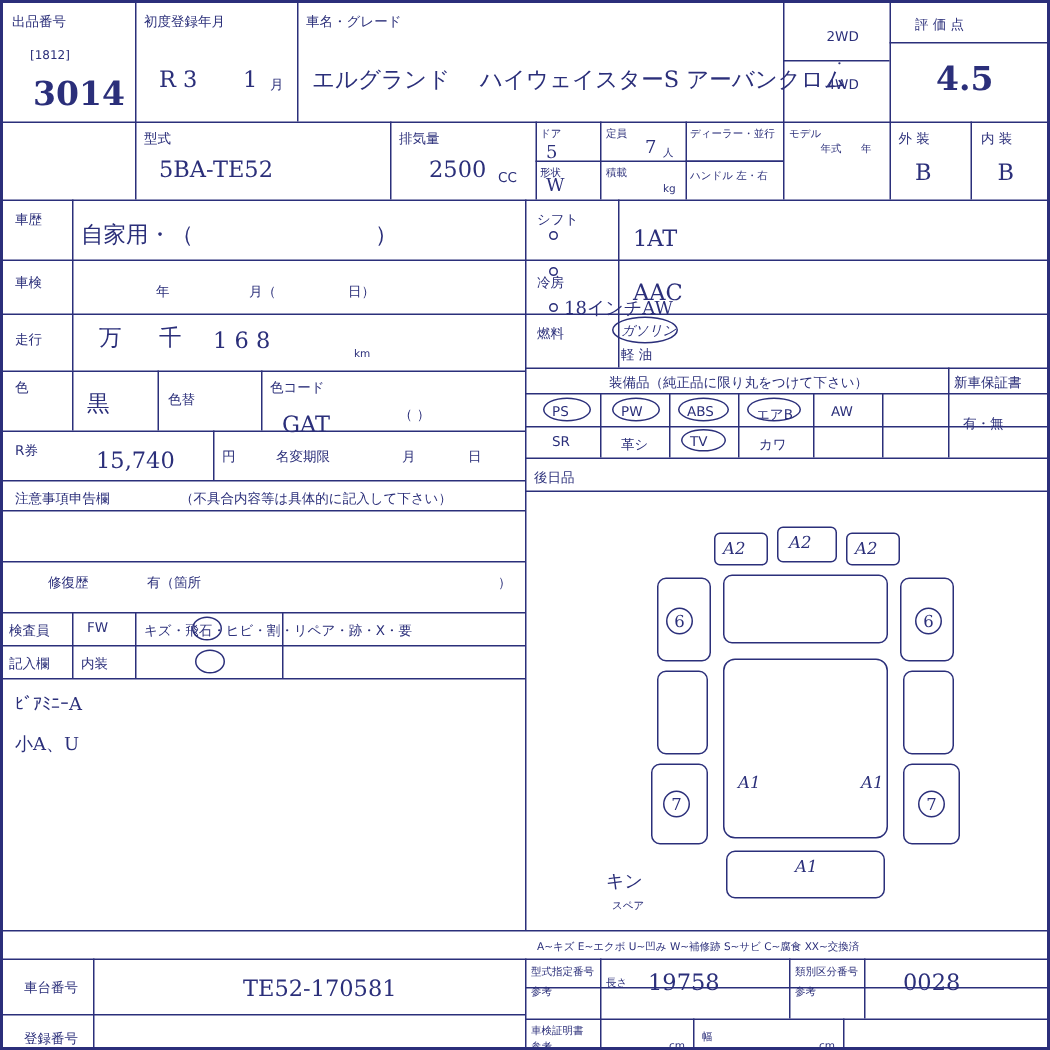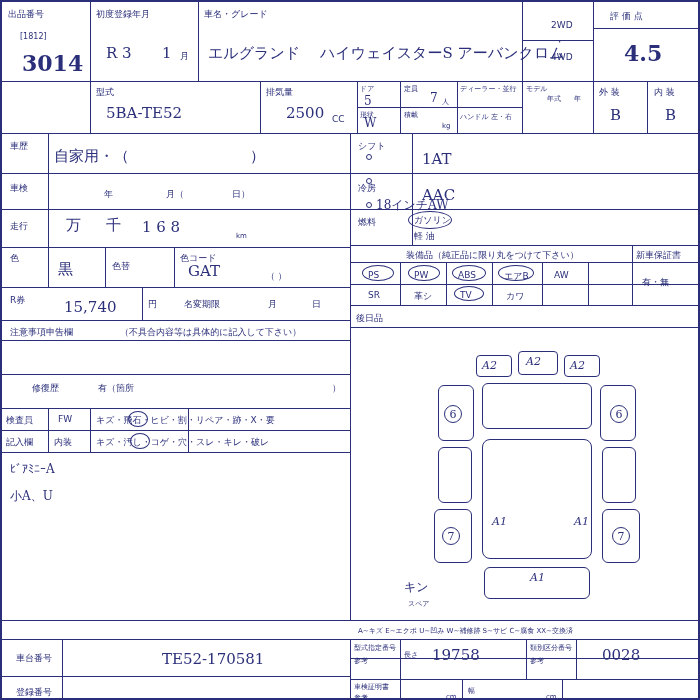--- a/index.html
+++ b/index.html
@@ -201,21 +201,21 @@
   <div class="lbl" style="left:8px;top:218px;">走行</div>
   <div class="hand md" style="left:64px;top:214px;">万</div>
   <div class="hand md" style="left:104px;top:214px;">千</div>
   <div class="hand md" style="left:140px;top:216px;">1 6 8</div>
   <div class="lbl xs" style="left:218px;top:230px;padding-left:16px;">km</div>
 
   <div class="lbl" style="left:8px;top:250px;">色</div>
   <div class="hand md" style="left:56px;top:258px;">黒</div>
   <div class="lbl" style="left:110px;top:258px;">色替</div>
   <div class="lbl" style="left:178px;top:250px;">色コード</div>
-  <div class="hand md" style="left:186px;top:260px;text-align:right;">GAT</div>
+  <div class="hand md" style="left:186px;top:272px;text-align:right;">GAT</div>
   <div class="lbl" style="left:264px;top:268px;">（        ）</div>
 
   <div class="lbl" style="left:8px;top:292px;">R券</div>
   <div class="hand md" style="left:62px;top:296px;">15,740</div>
   <div class="lbl" style="left:146px;top:296px;">円</div>
   <div class="lbl" style="left:182px;top:296px;">名変期限</div>
   <div class="lbl" style="left:266px;top:296px;">月</div>
   <div class="lbl" style="left:310px;top:296px;">日</div>
 
   <div class="lbl" style="left:8px;top:324px;color:#2b2f7a;">注意事項申告欄</div>
@@ -223,34 +223,33 @@
 
   <div class="lbl" style="left:30px;top:380px;">修復歴</div>
   <div class="lbl" style="left:96px;top:380px;">有（箇所</div>
   <div class="lbl" style="left:330px;top:380px;">）</div>
 
   <div class="lbl" style="left:4px;top:412px;">検査員</div>
   <div class="lbl" style="left:56px;top:412px;">FW</div>
   <div class="lbl" style="left:94px;top:412px;">キズ・飛石・ヒビ・割・リペア・跡・X・要</div>
   <div class="lbl" style="left:4px;top:434px;">記入欄</div>
   <div class="lbl" style="left:52px;top:434px;">内装</div>
-  <div class="lbl" style="left:94px;top:434px;">キズ・汚し・コゲ・穴・スレ・キレ・破レ</div>
 
   <div class="circ" style="left:126px;top:409px;width:20px;height:16px;"></div>
   <div class="circ" style="left:128px;top:431px;width:20px;height:16px;"></div>
 
   <div class="hand sm" style="left:8px;top:460px;">ﾋﾞｱﾐﾆｰA</div>
   <div class="hand sm" style="left:8px;top:486px;">小A、U</div>
 
   <div class="lbl" style="left:356px;top:138px;">シフト</div>
   <div class="hand md" style="left:420px;top:148px;">1AT</div>
   <div class="lbl" style="left:356px;top:180px;">冷房</div>
   <div class="hand md" style="left:420px;top:184px;">AAC</div>
   <div class="lbl" style="left:356px;top:214px;">燃料</div>
-  <div class="lbl" style="left:412px;top:212px;">ガソリン</div>
+  <div class="lbl" style="left:412px;top:212px;font-style:italic;">ガソリン</div>
   <div class="lbl" style="left:412px;top:228px;">軽 油</div>
   <div class="circ" style="left:406px;top:209px;width:44px;height:18px;"></div>
 
   <div class="dot" style="left:364px;top:152px;"></div>
   <div class="dot" style="left:364px;top:176px;"></div>
   <div class="dot" style="left:364px;top:200px;"></div>
   <div class="hand sm" style="left:374px;top:195px;">18インチAW</div>
 
   <div class="lbl" style="left:404px;top:247px;">装備品（純正品に限り丸をつけて下さい）</div>
   <div class="lbl" style="left:634px;top:247px;">新車保証書</div>

